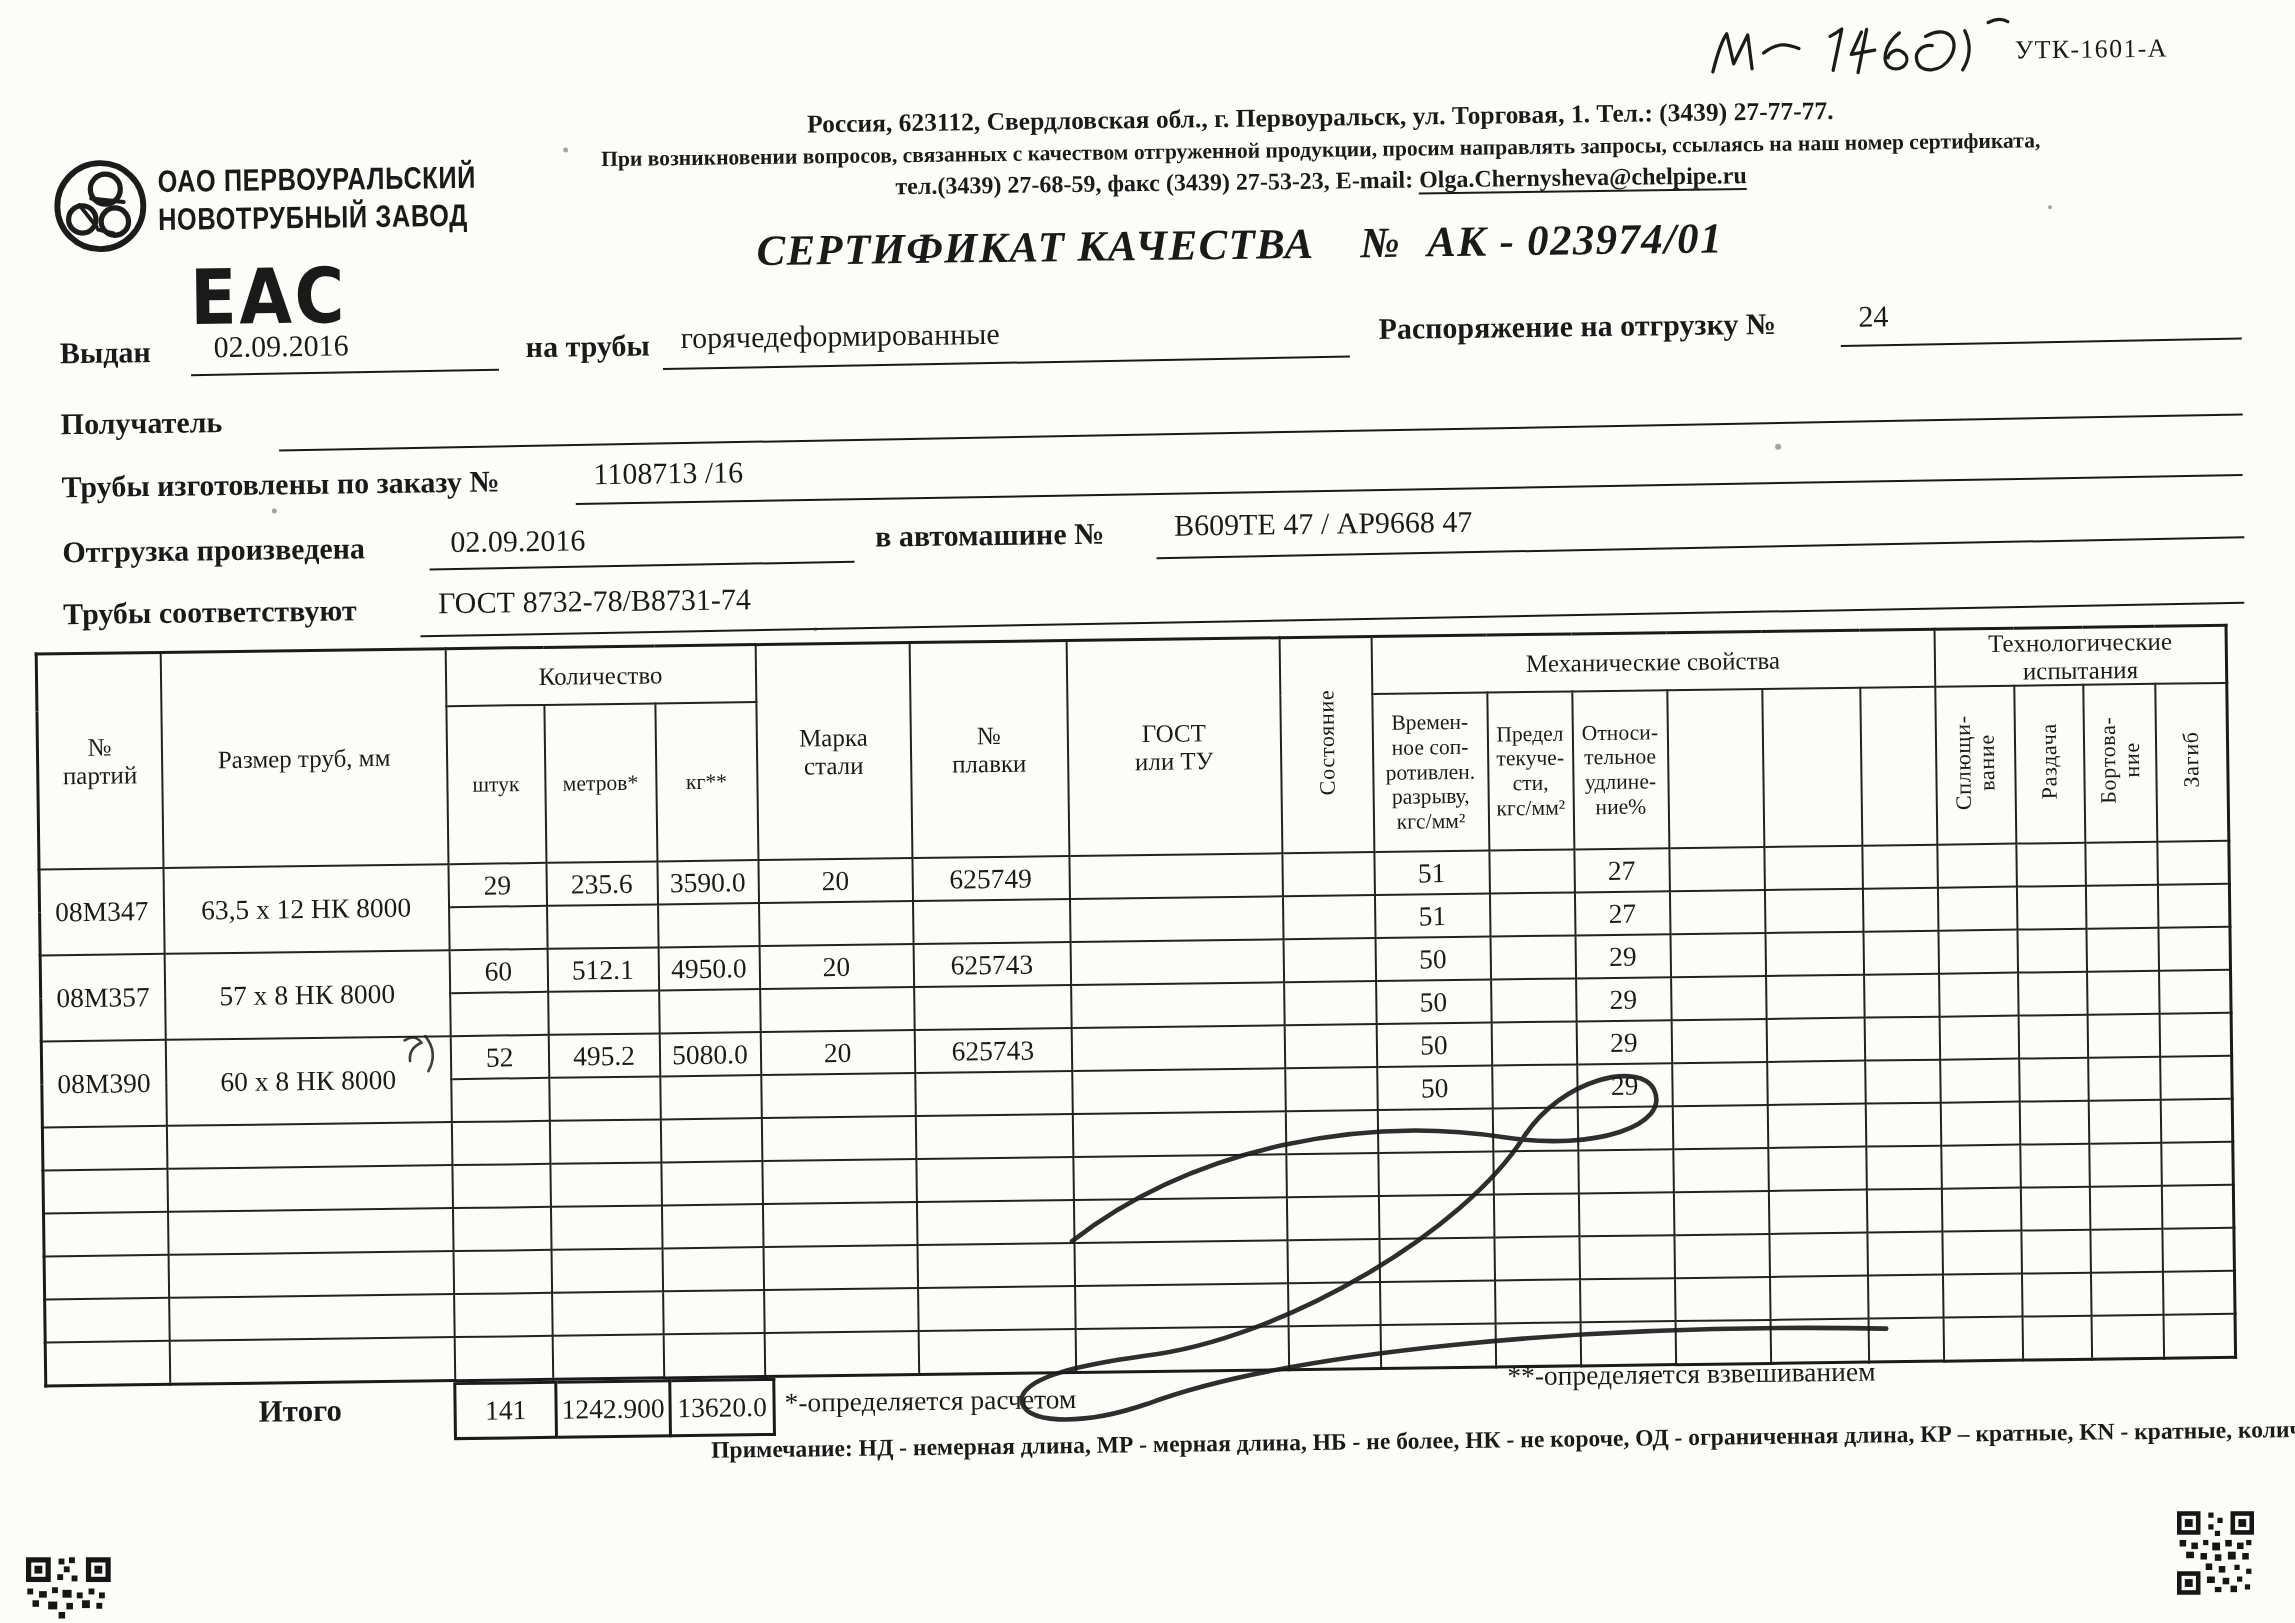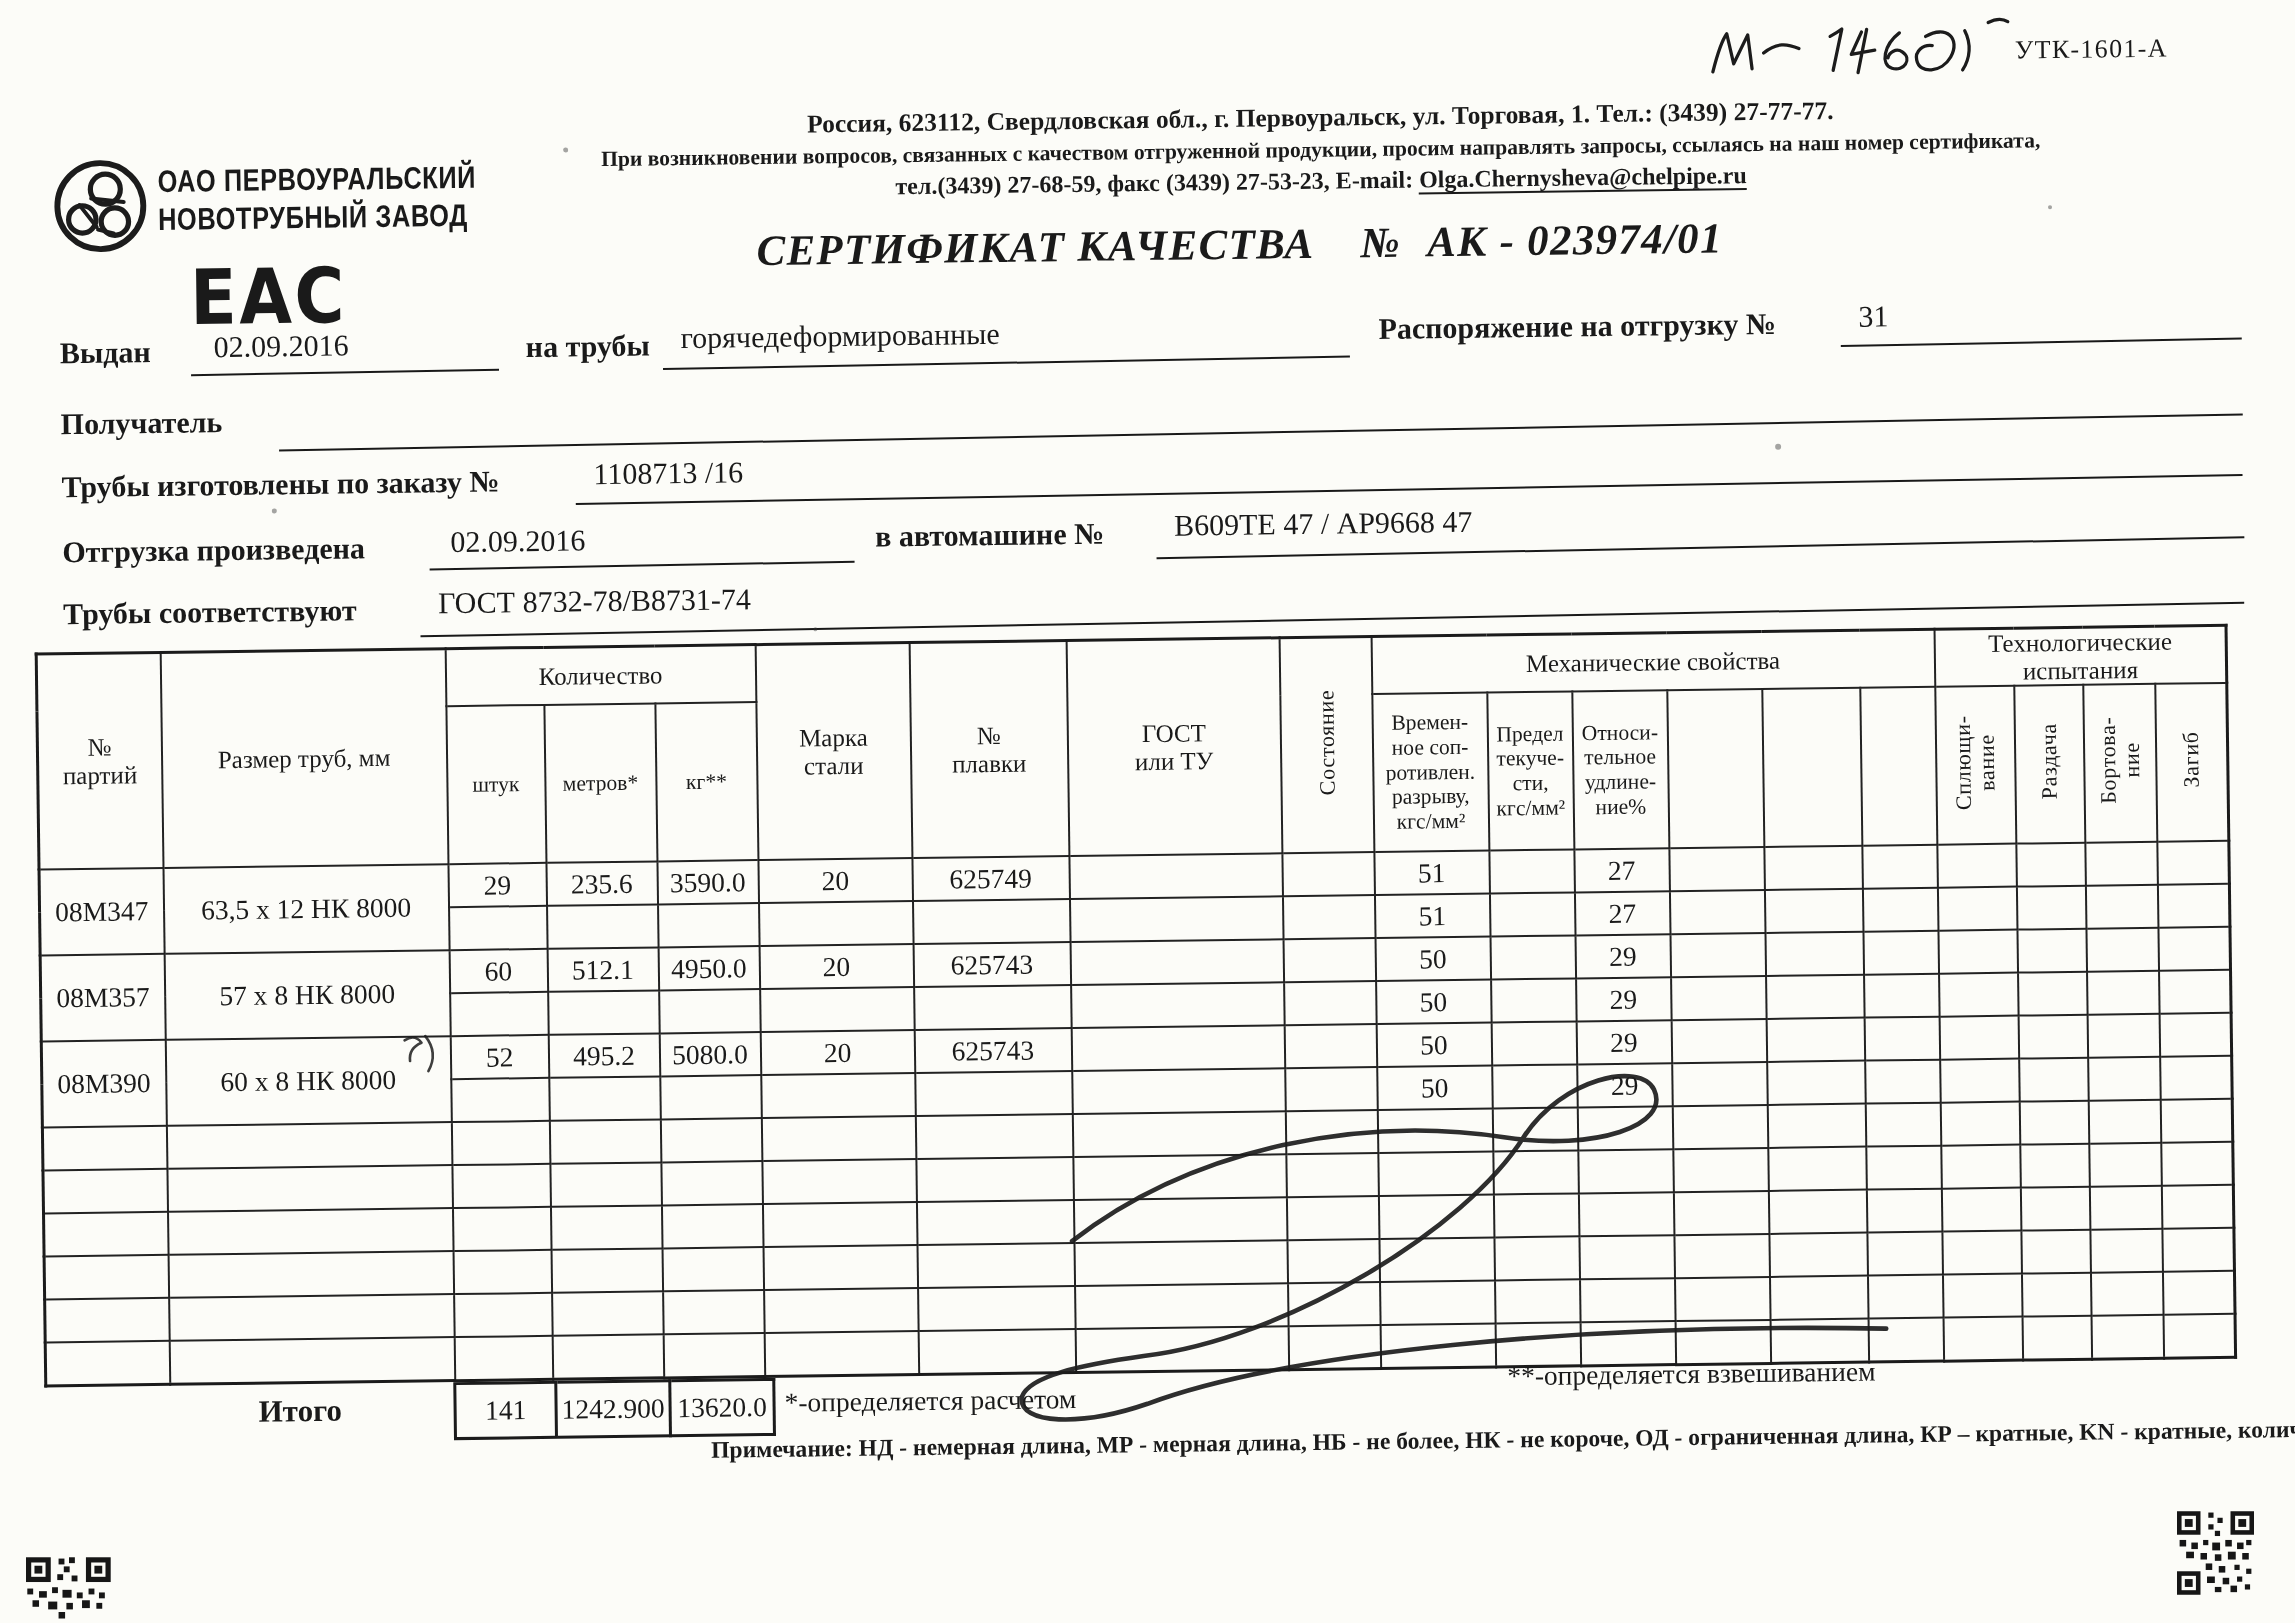--- a/index.html
+++ b/index.html
@@ -94,21 +94,21 @@
     <span>СЕРТИФИКАТ КАЧЕСТВА</span><span class="num-label">№</span><span class="num">АК - 023974/01</span>
   </div>
 
   <div class="abs flabel" style="left:65px;top:322px">Выдан</div>
   <div class="abs fvalue" style="left:219px;top:318px">02.09.2016</div>
   <div class="abs uline" style="left:196px;top:361px;width:308px;transform:rotate(-.25deg)"></div>
   <div class="abs flabel" style="left:531px;top:322px">на трубы</div>
   <div class="abs fvalue" style="left:686px;top:315px">горячедеформированные</div>
   <div class="abs uline" style="left:668px;top:360px;width:687px;transform:rotate(-.3deg)"></div>
   <div class="abs flabel" style="left:1384px;top:315px">Распоряжение на отгрузку №</div>
-  <div class="abs fvalue" style="left:1864px;top:309px">31</div>
+  <div class="abs fvalue" style="left:1864px;top:309px">24</div>
   <div class="abs uline" style="left:1846px;top:353px;width:401px;transform:rotate(-.3deg)"></div>
 
   <div class="abs flabel" style="left:65px;top:393px">Получатель</div>
   <div class="abs uline" style="left:283px;top:433px;width:1964px;transform:rotate(-.3deg)"></div>
 
   <div class="abs flabel" style="left:65px;top:456px">Трубы изготовлены по заказу №</div>
   <div class="abs fvalue" style="left:597px;top:450px">1108713  /16</div>
   <div class="abs uline" style="left:579px;top:492px;width:1667px;transform:rotate(-.25deg)"></div>
 
   <div class="abs flabel" style="left:65px;top:521px">Отгрузка произведена</div>

